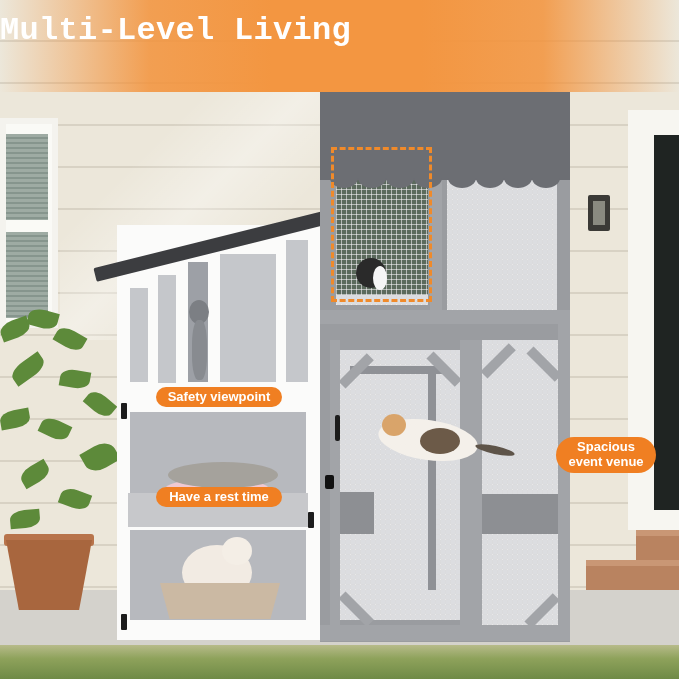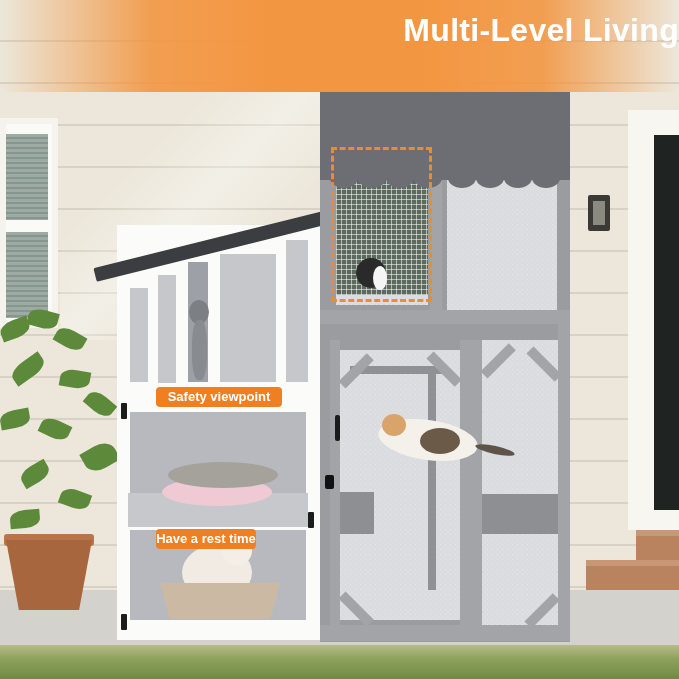--- a/index.html
+++ b/index.html
@@ -70,28 +70,28 @@
   .brace { position: absolute; background: #a2a4a8; height: 10px; transform-origin: left center; }
   .handle { position: absolute; width: 5px; height: 26px; background: #1c1c1c; border-radius: 2px; }
   .lock { position: absolute; width: 9px; height: 14px; background: #111; border-radius: 2px; }
 
   .highlight-box { position: absolute; left: 331px; top: 147px; width: 101px; height: 155px;
     border: 3px dashed #f08a2a; }
 
   
   .banner { position: absolute; left: 0; top: 0; width: 679px; height: 92px;
     background: linear-gradient(90deg, rgba(240,138,42,0) 0%, rgba(243,146,58,0.85) 22%, #f39641 40%, #f39641 62%, rgba(243,146,58,0.85) 80%, rgba(240,138,42,0) 100%); }
-  .title { position: absolute; left: 0; top: 12px; width: 679px; text-align: right; color: #fff;
-    font-family: Liberation Sans, sans-serif; font-weight: bold; font-size: 32px; letter-spacing: 0.3px; }
+  .title { position: absolute; left: 0; top: 12px; width: 679px; text-align: left; color: #fff;
+    font-family: Liberation Mono, monospace; font-weight: bold; font-size: 32px; letter-spacing: 0.3px; }
   .subtitle { position: absolute; left: 0; top: 58px; width: 679px; text-align: center; color: #fff;
     font-family: "Liberation Sans", sans-serif; font-size: 18.5px; }
 
   
   .pill { position: absolute; background: #f07f22; color: #fff; font-family: "Liberation Sans", sans-serif;
-    font-weight: bold; font-size: 13px; text-align: center; border-radius: 4px; line-height: 1.15;
+    font-weight: bold; font-size: 13px; text-align: center; border-radius: 10px; line-height: 1.15;
     display: flex; align-items: center; justify-content: center; }
 </style>
 </head>
 <body>
 
 <div class="scene">
 
   <div class="siding"></div>
   <div class="sun-streak"></div>
 
@@ -197,15 +197,19 @@
   <div class="cat-blob" style="left:378px;top:420px;width:100px;height:40px;background:#f4f0ea;transform:rotate(8deg)"></div>
   <div class="cat-blob" style="left:420px;top:428px;width:40px;height:26px;background:#6c5a48"></div>
   <div class="cat-blob" style="left:382px;top:414px;width:24px;height:22px;background:#d9a46a"></div>
   <div class="cat-blob" style="left:475px;top:446px;width:40px;height:8px;background:#5e5449;transform:rotate(12deg)"></div>
 
   <div class="banner">
     <div class="title">Multi-Level Living</div>
   </div>
 
   <div class="pill" style="left:156px;top:387px;width:126px;height:20px">Safety viewpoint</div>
-  <div class="pill" style="left:156px;top:529px;width:100px;height:20px">Have a rest time</div>
+  <div class="pill" style="left:156px;top:487px;width:126px;height:20px">Have a rest time</div>
+  <div class="pill" style="left:556px;top:437px;width:100px;height:36px;flex-direction:column;border-radius:18px">
+    <span>Spacious</span>
+    <span>event venue</span>
+  </div>
 
 </div>
 
 </body></html>

